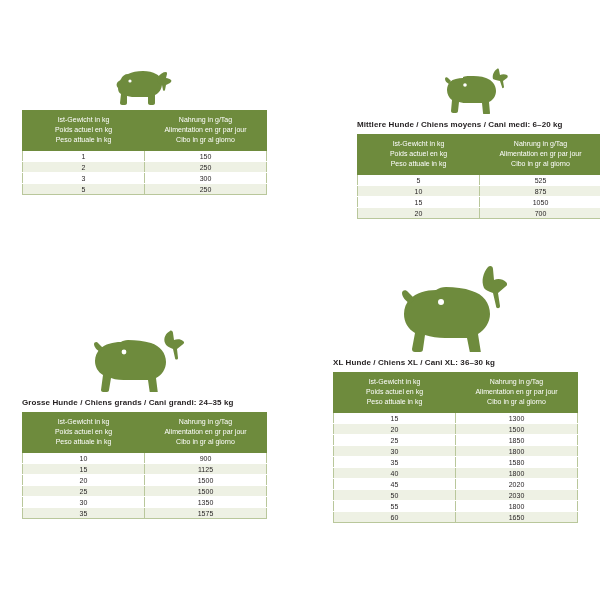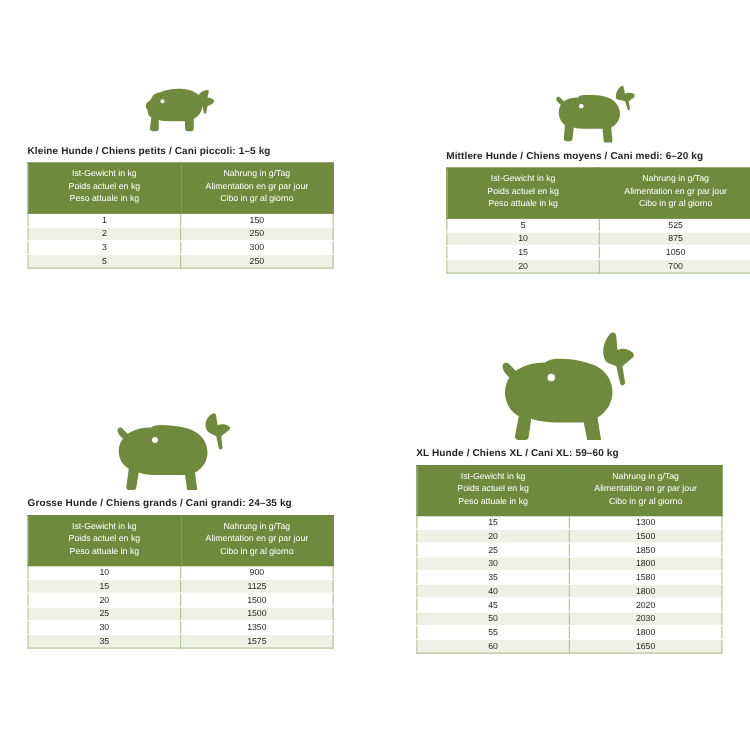--- a/index.html
+++ b/index.html
@@ -80,21 +80,20 @@
 <div class="page">
 
   <div class="panel" id="panel-small">
     <svg class="dog-art" width="62" height="42" viewBox="0 0 62 42">
       <g fill="#6e8b3d">
         <path d="M14 6c-3 0-6 2-7 5-1 2-3 2-4 4-1 2 0 4 1 5 0 3 1 5 3 6l-1 9c0 1 1 2 2 2h3c1 0 2-1 2-2l0-7c3 1 7 1 10 1l11 0 0 6c0 1 1 2 2 2h3c1 0 2-1 2-2l0-8c4-2 7-6 7-11 0-4-2-8-6-10-3-2-8-3-13-3-6 0-11 1-15 3z"></path>
         <path d="M44 9c2-3 5-5 8-5 1 0 1 1 1 2l-1 4c2 0 4 1 5 2 1 1 0 2-1 3l-4 2-1 5c0 1-2 1-2 0l-1-5c-3-1-5-3-5-6z"></path>
         <circle cx="16" cy="13" r="1.6" fill="#ffffff"></circle>
       </g>
     </svg>
-    <div class="panel-title">Kleine Hunde / Chiens petits / Cani piccoli: 1–5 kg</div>
     <table class="feed">
       <thead>
         <tr>
           <th>
             <span class="hl">Ist-Gewicht in kg</span>
             <span class="hl">Poids actuel en kg</span>
             <span class="hl">Peso attuale in kg</span>
           </th>
           <th>
             <span class="hl">Nahrung in g/Tag</span>
@@ -226,21 +225,21 @@
 
   <div class="panel" id="panel-xl">
     <svg class="dog-art" width="120" height="90" viewBox="0 0 120 90">
       <g fill="#6e8b3d">
         <path d="M40 28c-10 0-20 3-26 9-4 4-6 9-6 15 0 8 4 15 11 19l-3 16c0 2 1 3 3 3h5c2 0 3-1 3-3l2-14c6 2 13 3 20 3l22 0 3 15c0 2 1 3 3 3h5c2 0 3-1 3-3l-3-19c7-4 12-12 12-20 0-11-7-20-18-23-8-3-17-4-26-4-4 0-7 1-10 3z"></path>
         <path d="M88 26c-3-7-1-15 4-21 2-2 5-1 5 2l1 11c4-2 9-1 12 2 2 2 1 4-1 5l-7 6 2 13c0 3-4 3-4 0l-3-13c-5-2-8-3-9-5z"></path>
         <path d="M14 42c-4-3-8-7-8-11 0-3 4-4 6-1l7 7z"></path>
         <circle cx="45" cy="40" r="3" fill="#ffffff"></circle>
       </g>
     </svg>
-    <div class="panel-title">XL Hunde / Chiens XL / Cani XL: 59–60 kg</div>
+    <div class="panel-title">XL Hunde / Chiens XL / Cani XL: 36–30 kg</div>
     <table class="feed">
       <thead>
         <tr>
           <th>
             <span class="hl">Ist-Gewicht in kg</span>
             <span class="hl">Poids actuel en kg</span>
             <span class="hl">Peso attuale in kg</span>
           </th>
           <th>
             <span class="hl">Nahrung in g/Tag</span>

